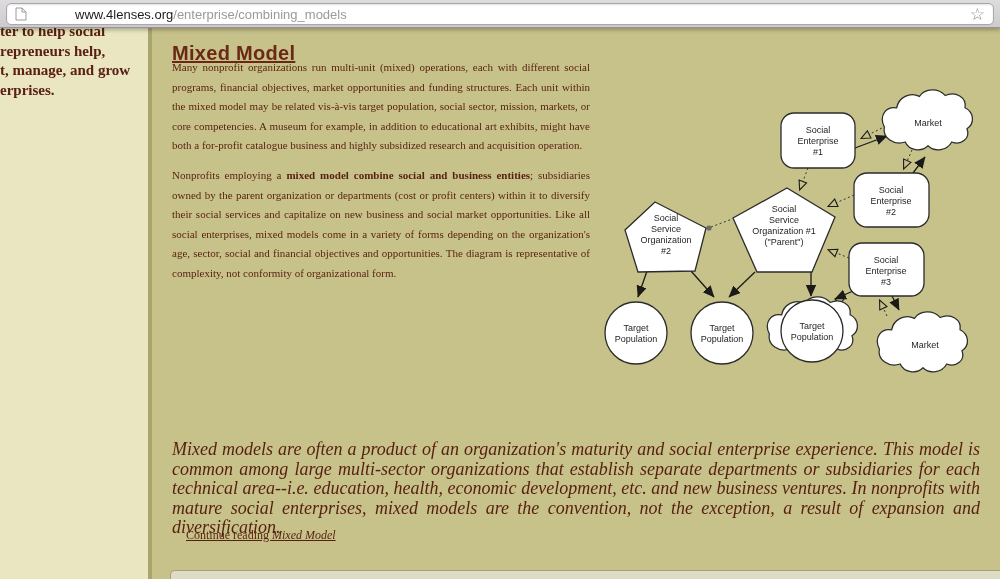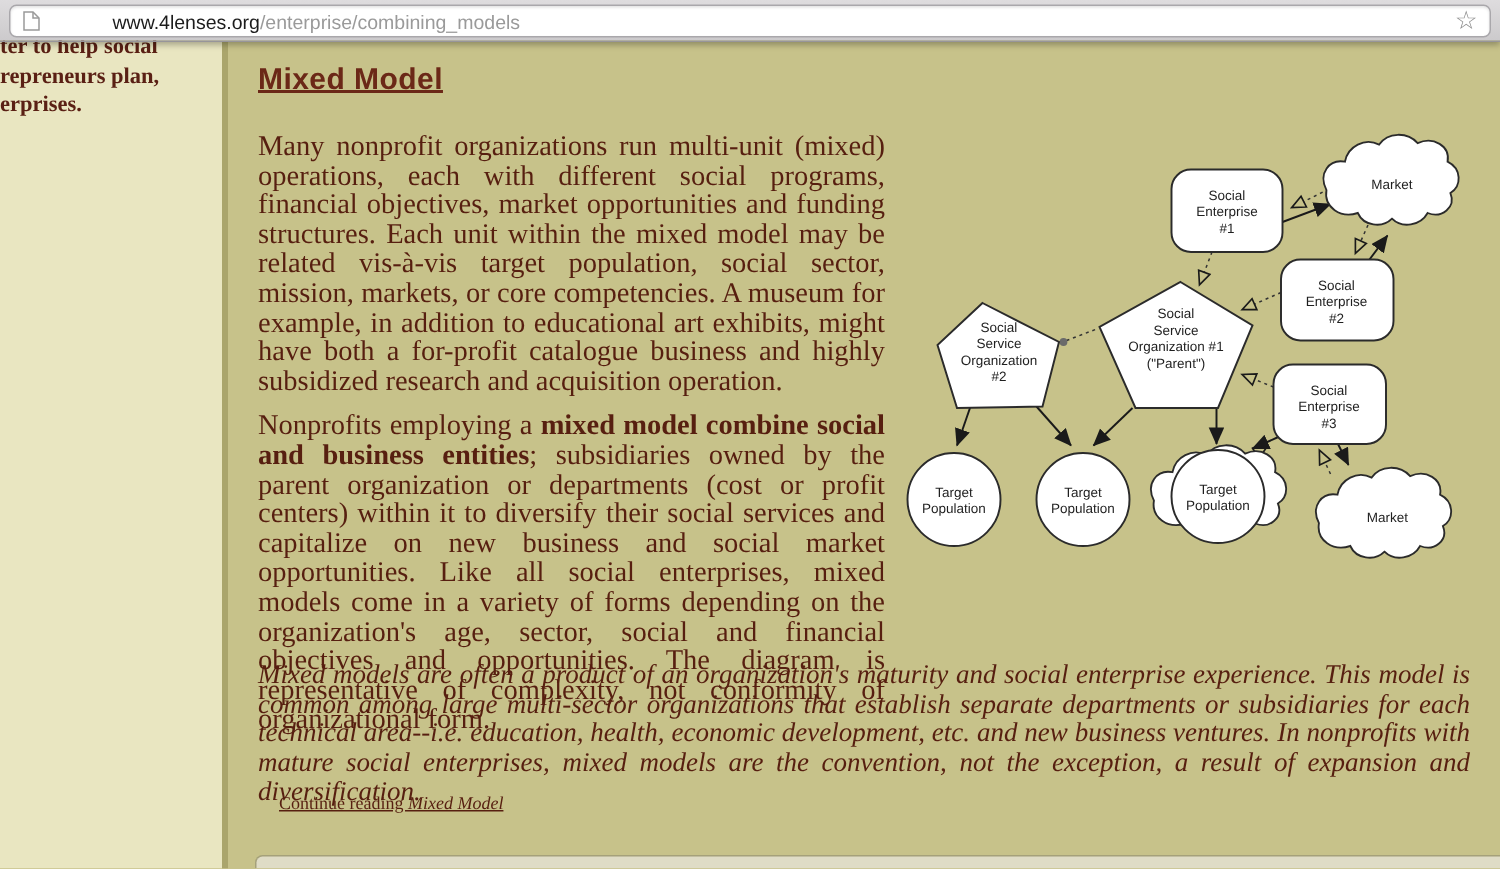--- a/index.html
+++ b/index.html
@@ -45,22 +45,22 @@
   }
 
   
   .page-title {
     position:absolute; left:172px; top:42px;
     font-family:"Liberation Sans", sans-serif;
     font-size:20px; font-weight:600; letter-spacing:.3px;
     color:#6b2817; text-decoration:underline;
   }
   .text-col {
-    position:absolute; left:172px; top:88px; width:418px;
-    color:#571f10; font-size:19px; line-height:19.6px; text-align:justify;
+    position:absolute; left:172px; top:58px; width:418px;
+    color:#571f10; font-size:11px; line-height:19.6px; text-align:justify;
   }
   .text-col p + p { margin-top:10px; }
   .text-col b { font-weight:bold; }
   .wide-para {
     position:absolute; left:172px; top:440px; width:808px;
     color:#571f10; font-size:18px; line-height:19.5px; text-align:justify;font-style:italic;
   }
   .continue-link {
     position:absolute; left:186px; top:528px;
     color:#571f10; font-size:12px; text-decoration:underline; cursor:pointer;
@@ -94,21 +94,22 @@
     </svg>
     <span class="url-host">www.4lenses.org</span>
       <span class="url-path">/enterprise/combining_models</span>
     <span class="star-icon">☆</span>
   </div>
 </div>
 
 <aside class="sidebar">
   <div class="sidebar-text">
     <div>ter to help social</div>
-    <div>repreneurs plan,</div>
+    <div>repreneurs help,</div>
+    <div>t, manage, and grow</div>
     <div>erprises.</div>
   </div>
 </aside>
 <div class="vertical-divider"></div>
 
 <h1 class="page-title">Mixed Model</h1>
 
 <div class="text-col">
   <p>Many nonprofit organizations run multi-unit (mixed) operations, each with different social programs, financial objectives, market opportunities and funding structures. Each unit within the mixed model may be related vis-à-vis target population, social sector, mission, markets, or core competencies. A museum for example, in addition to educational art exhibits, might have both a for-profit catalogue business and highly subsidized research and acquisition operation.</p>
   <p><span>Nonprofits employing a </span><b>mixed model combine social and business entities</b><span>; subsidiaries owned by the parent organization or departments (cost or profit centers) within it to diversify their social services and capitalize on new business and social market opportunities. Like all social enterprises, mixed models come in a variety of forms depending on the organization's age, sector, social and financial objectives and opportunities. The diagram is representative of complexity, not conformity of organizational form.</span></p>

